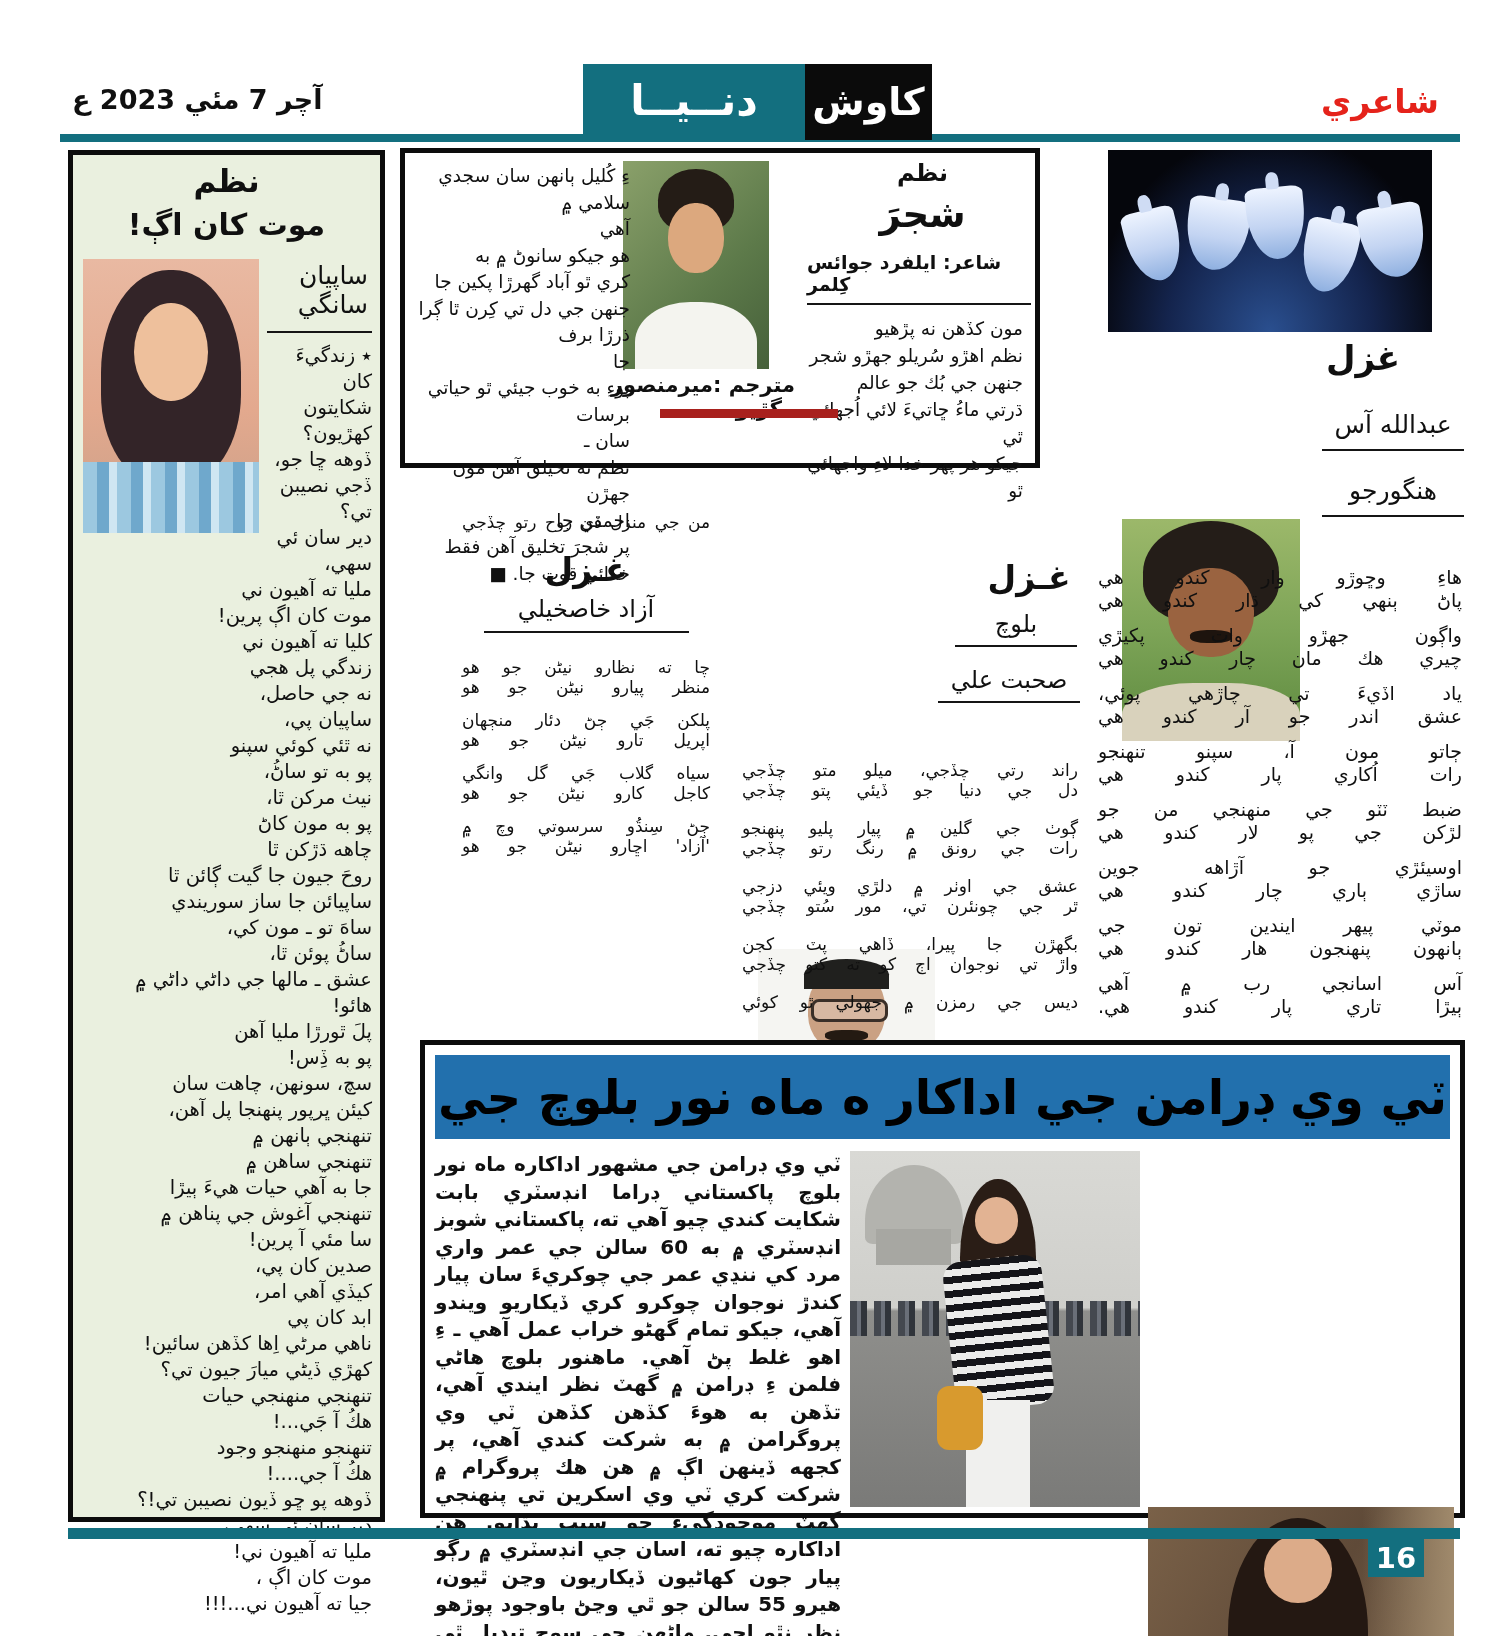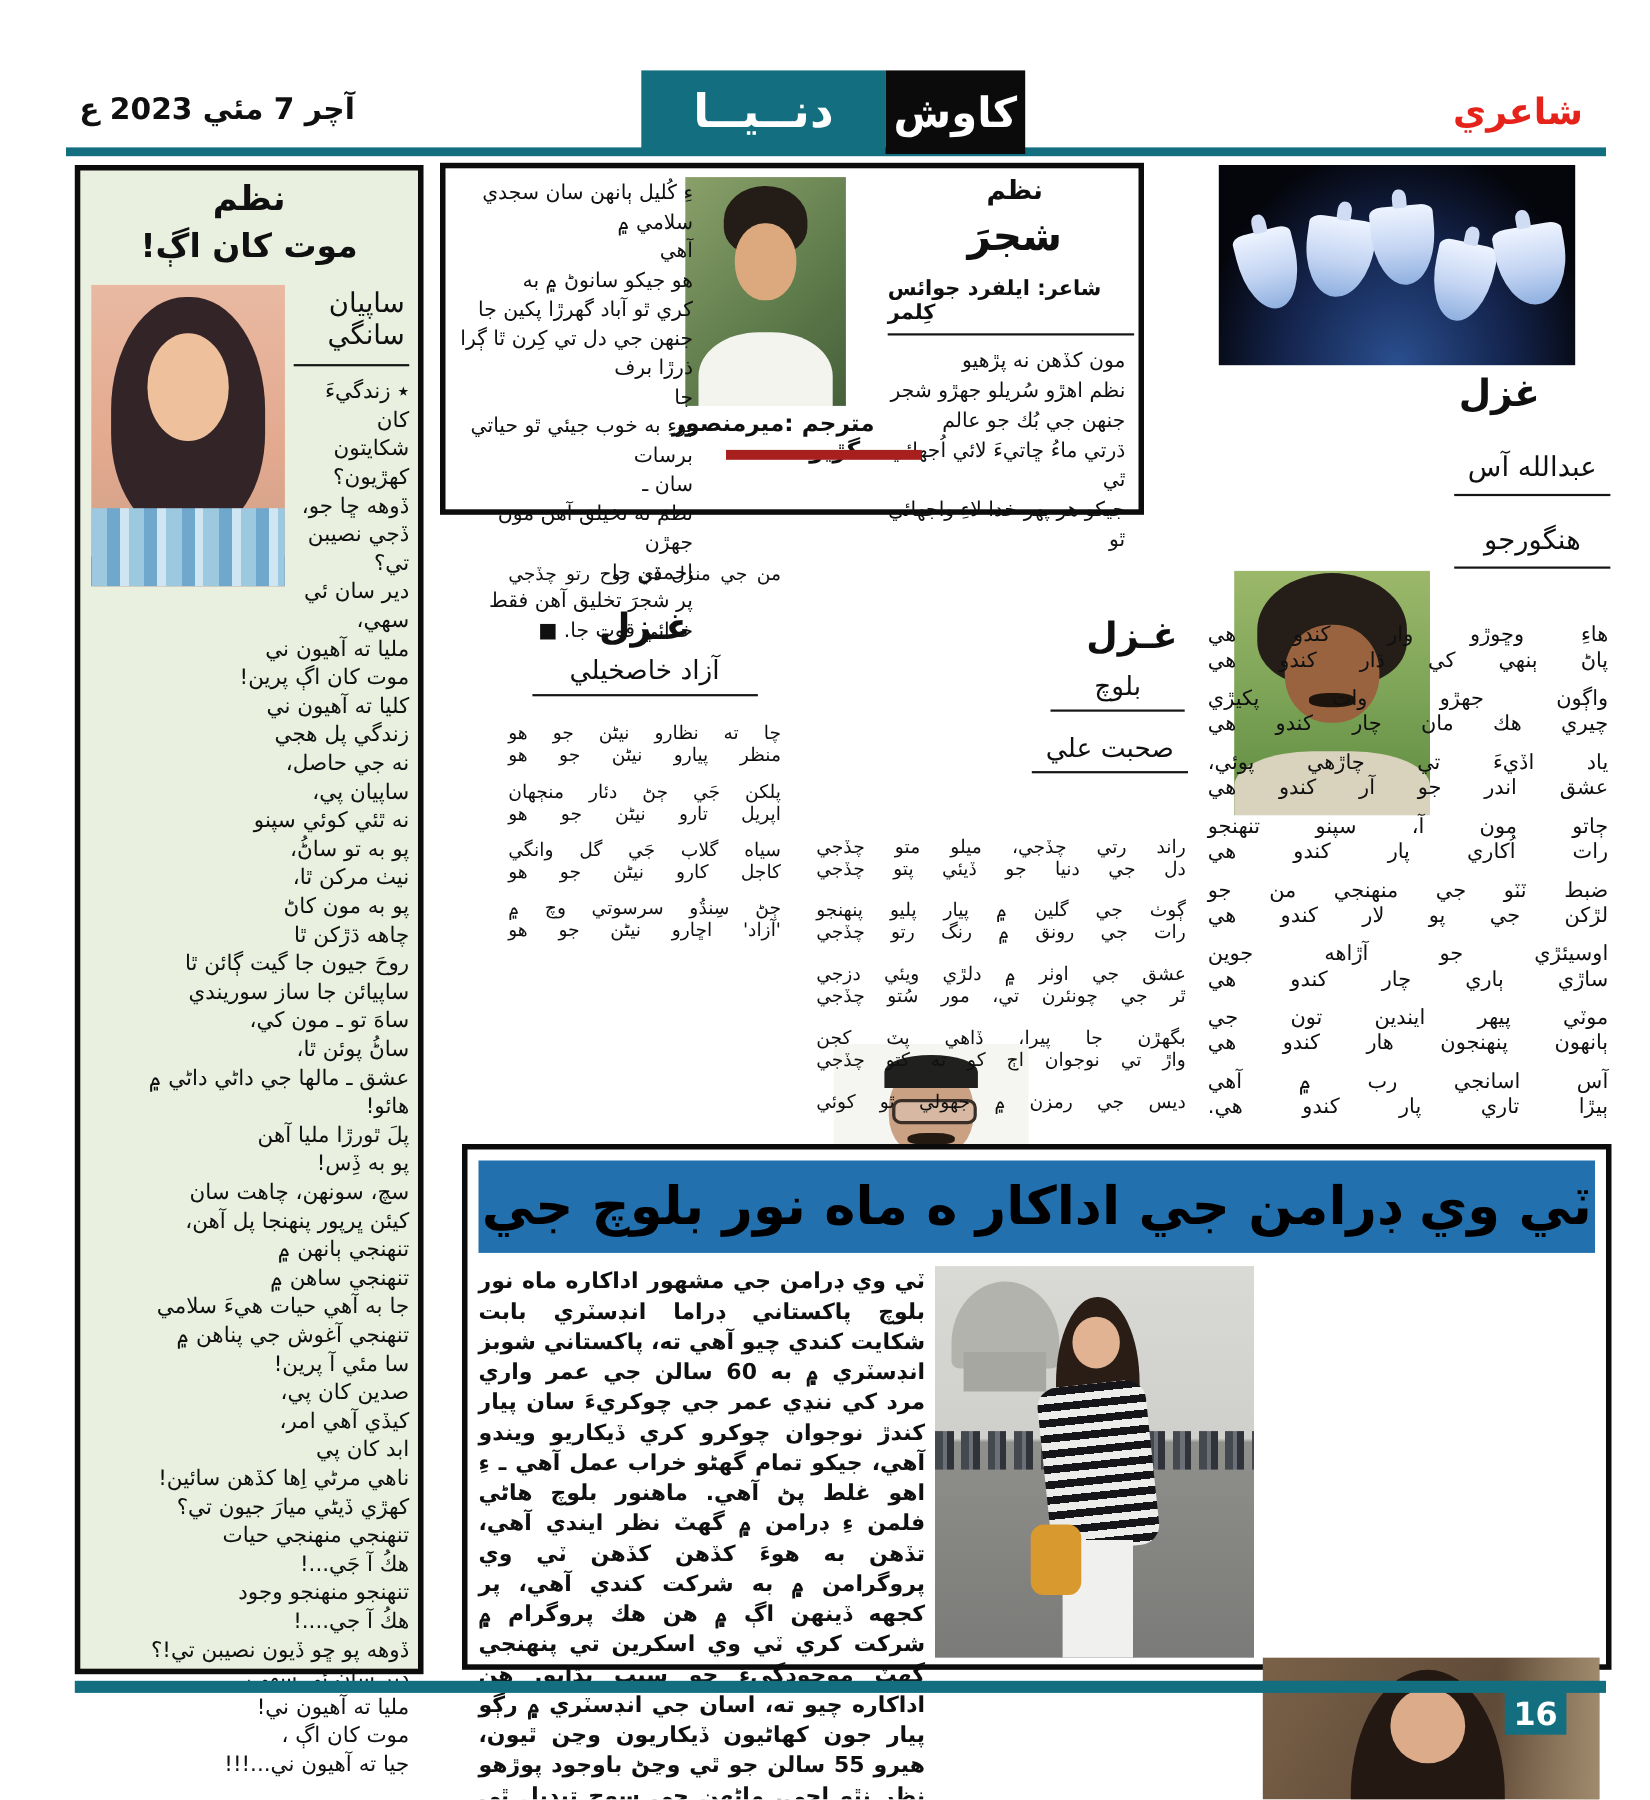--- a/index.html
+++ b/index.html
@@ -199,21 +199,21 @@
           <div class="pl">ساهَ تو ـ مون كي،</div>
           <div class="pl">ساڻُ پوئن ٿا،</div>
           <div class="pl">عشق ـ مالها جي داڻي داڻي ۾</div>
           <div class="pl">هائو!</div>
           <div class="pl">پلَ ٿورڙا مليا آهن</div>
           <div class="pl">پو به ڏِس!</div>
           <div class="pl">سچ، سونهن، چاهت سان</div>
           <div class="pl">كيئن ڀرپور پنهنجا پل آهن،</div>
           <div class="pl">تنهنجي ٻانهن ۾</div>
           <div class="pl">تنهنجي ساهن ۾</div>
-          <div class="pl">جا به آهي حيات هيءَ سلامي</div>
+          <div class="pl">جا به آهي حيات هيءَ ٻيڙا</div>
           <div class="pl">تنهنجي آغوش جي پناهن ۾</div>
           <div class="pl">سا مئي آ پرين!</div>
           <div class="pl">صدين كان پي،</div>
           <div class="pl">كيڏي آهي امر،</div>
           <div class="pl">ابد كان پي</div>
           <div class="pl">ناهي مرڻي اِها كڏهن سائين!</div>
           <div class="pl">كهڙي ڏيڻي ميارَ جيون تي؟</div>
           <div class="pl">تنهنجي منهنجي حيات</div>
           <div class="pl">هكُ آ جَي...!</div>
           <div class="pl">تنهنجو منهنجو وجود</div>

